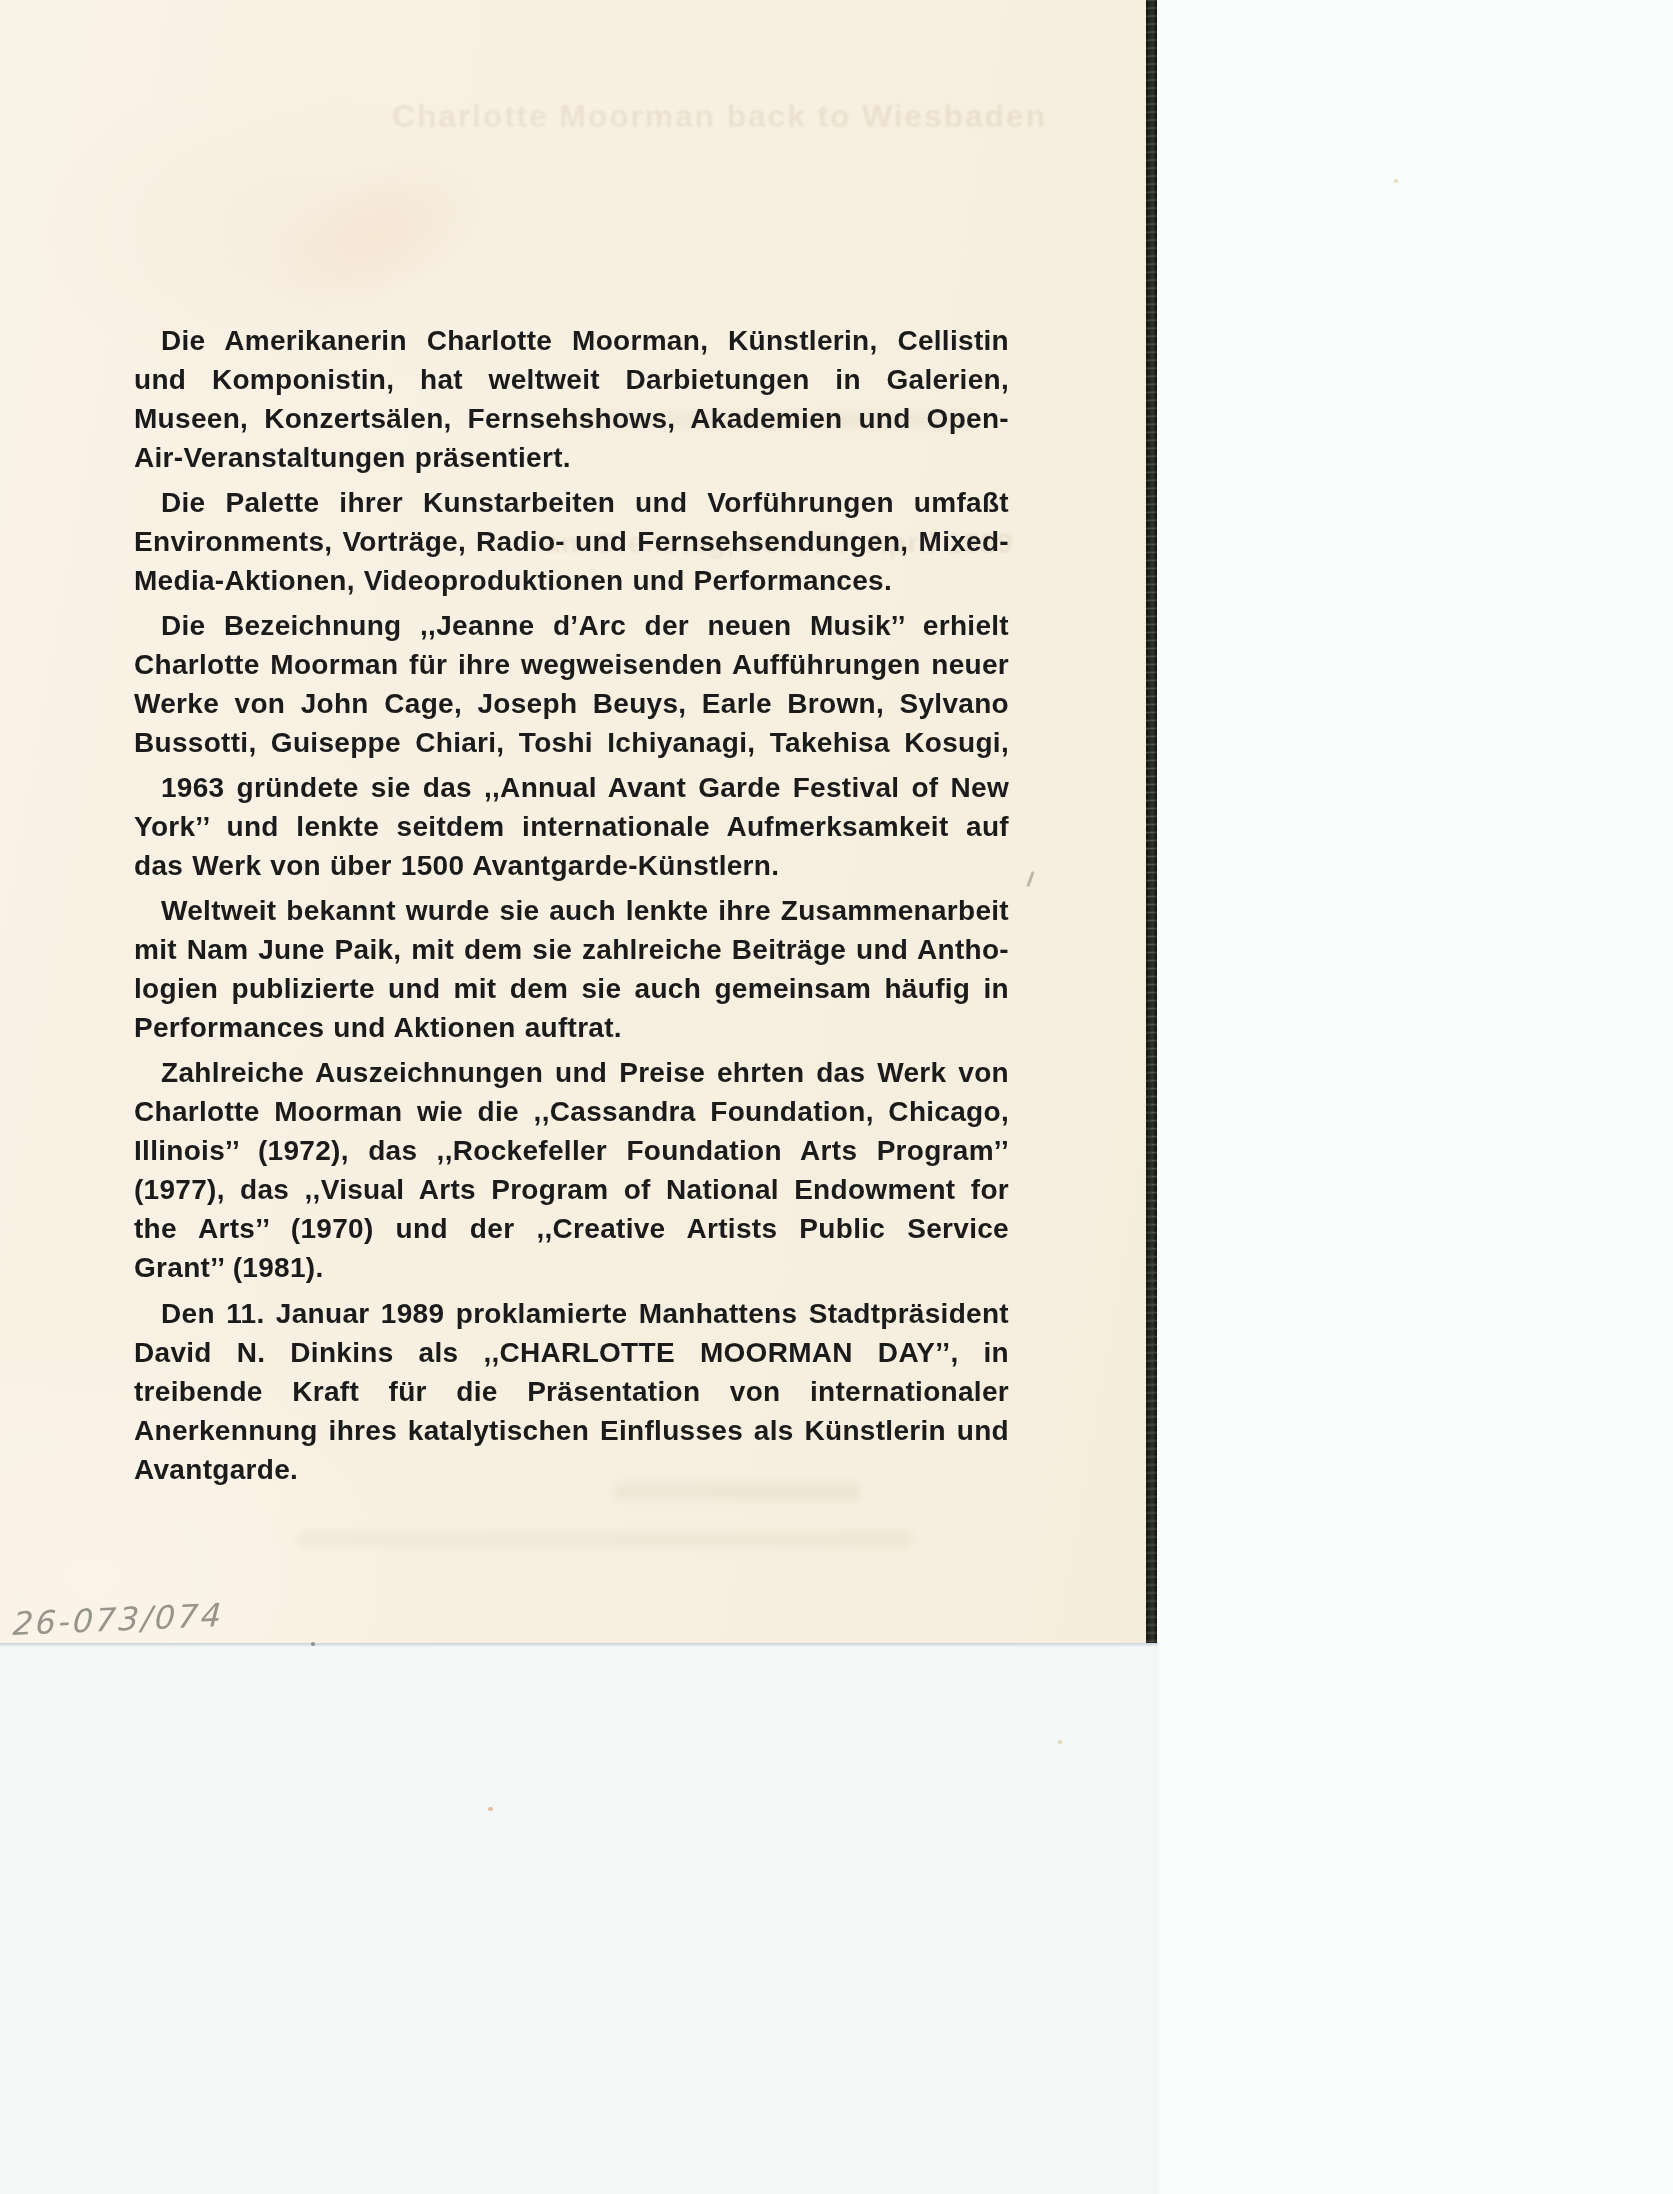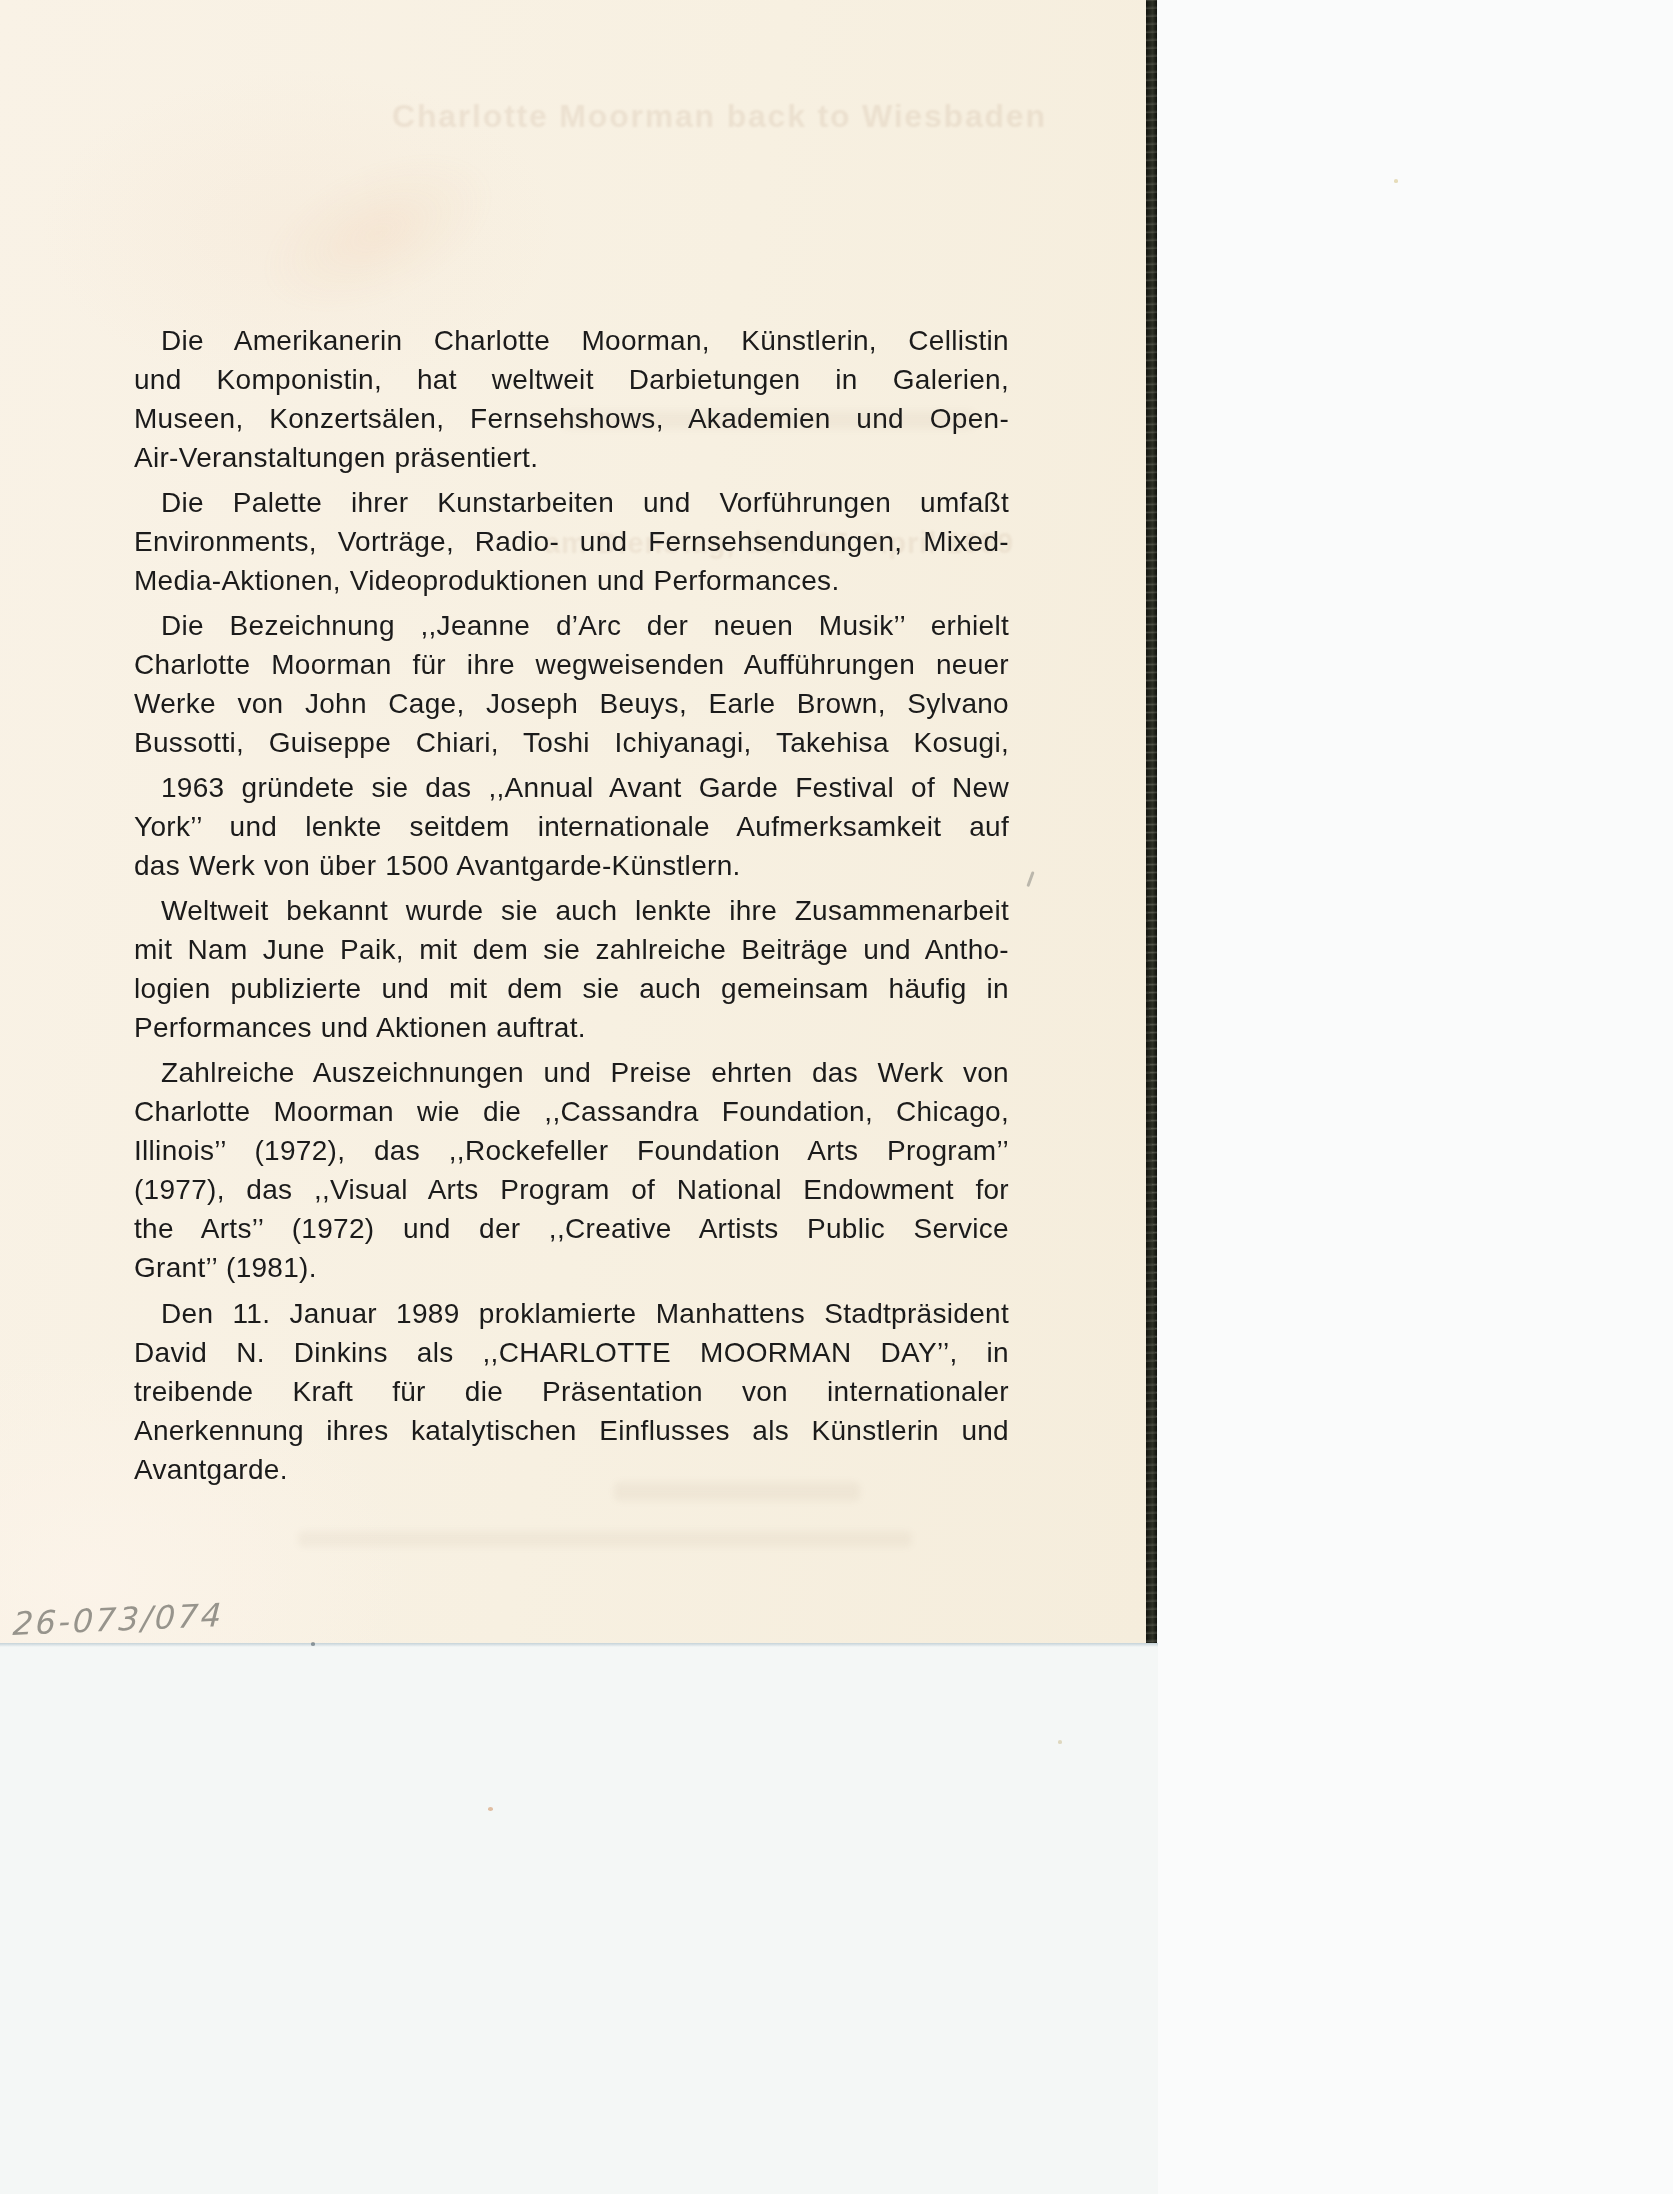--- a/index.html
+++ b/index.html
@@ -36,21 +36,21 @@
     position:absolute;left:0;top:1643px;width:1158px;height:4.4px;
     background:linear-gradient(180deg,#9fb4bf, rgba(160,180,190,0));
     opacity:.55;
   }
   .edge-dot{
     position:absolute;left:311px;top:1642px;width:4.4px;height:3.5px;border-radius:50%;
     background:#55626a;opacity:.6;
   }
   
   .text-block{position:absolute;left:134px;top:321px;width:875px;}
-  .para{margin:0 0 6.1px 0;}
+  .para{margin:0 0 6.1px 0;font-weight:bold;}
   .line{
     height:39px;line-height:39px;font-size:28px;color:#1b1b1b;
     letter-spacing:0.3px;word-spacing:0.9px;white-space:nowrap;
     text-align:justify;
   }
   .line.just{text-align-last:justify;}
   .line.first{text-indent:27px;}
   
   .handwritten{
     position:absolute;left:14px;top:1605px;
@@ -122,21 +122,21 @@
         <div class="line first just">Weltweit bekannt wurde sie auch lenkte ihre Zusammenarbeit</div>
         <div class="line just">mit Nam June Paik, mit dem sie zahlreiche Beiträge und Antho-</div>
         <div class="line just">logien publizierte und mit dem sie auch gemeinsam häufig in</div>
         <div class="line">Performances und Aktionen auftrat.</div>
       </div>
       <div class="para">
         <div class="line first just">Zahlreiche Auszeichnungen und Preise ehrten das Werk von</div>
         <div class="line just">Charlotte Moorman wie die ,,Cassandra Foundation, Chicago,</div>
         <div class="line just">Illinois’’ (1972), das ,,Rockefeller Foundation Arts Program’’</div>
         <div class="line just">(1977), das ,,Visual Arts Program of National Endowment for</div>
-        <div class="line just">the Arts’’ (1972) und der ,,Creative Artists Public Service</div>
+        <div class="line just">the Arts’’ (1970) und der ,,Creative Artists Public Service</div>
         <div class="line">Grant’’ (1981).</div>
       </div>
       <div class="para">
         <div class="line first just">Den 11. Januar 1989 proklamierte Manhattens Stadtpräsident</div>
         <div class="line just">David N. Dinkins als ,,CHARLOTTE MOORMAN DAY’’, in</div>
         <div class="line just">treibende Kraft für die Präsentation von internationaler</div>
         <div class="line just">Anerkennung ihres katalytischen Einflusses als Künstlerin und</div>
         <div class="line">Avantgarde.</div>
       </div>
     </div>

